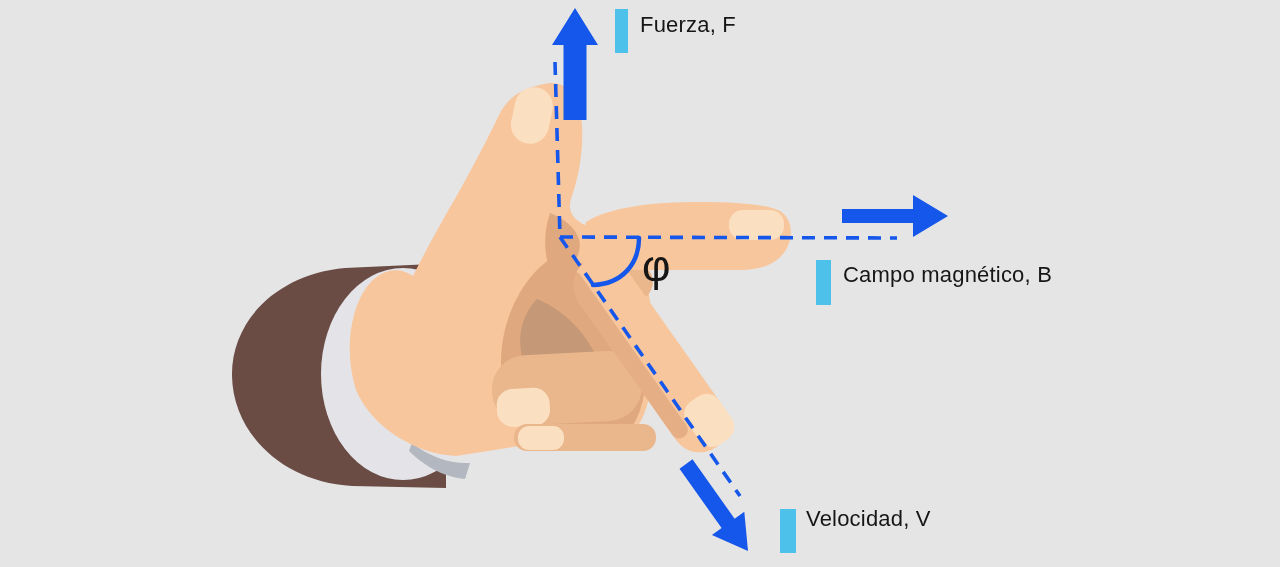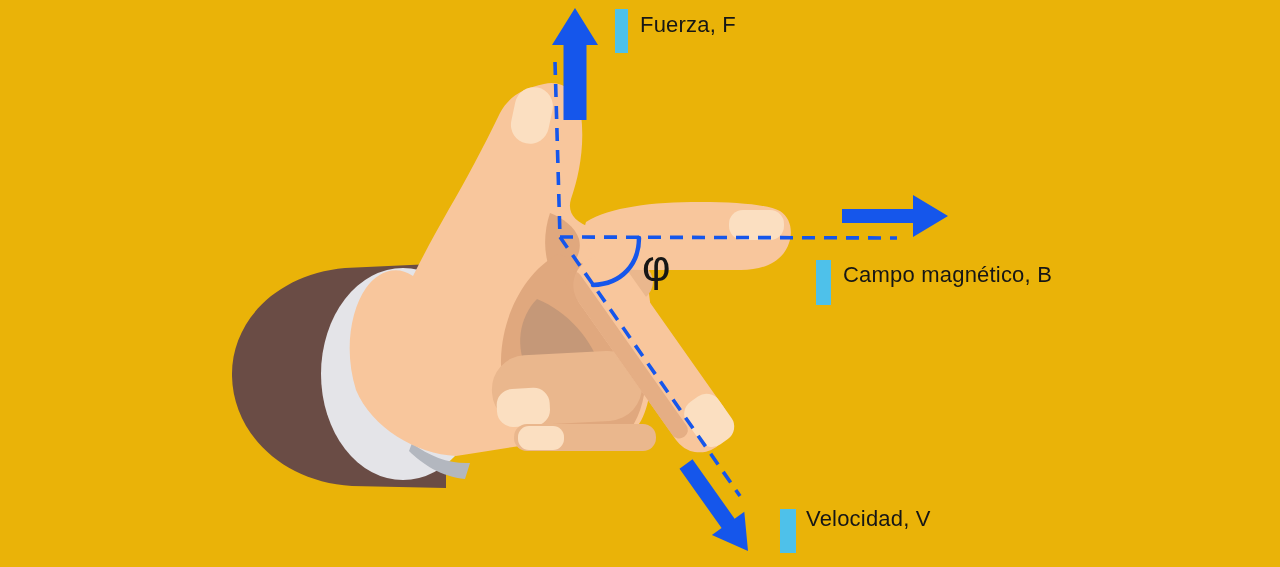--- a/index.html
+++ b/index.html
@@ -1,19 +1,19 @@
 <!DOCTYPE html>
 <html><head>
 <meta charset="utf-8">
 <style>
   html,body{margin:0;padding:0;background:#ffffff;}
   .stage{
     position:relative;
     width:1280px;height:567px;
-    background:#eab308;
+    background:#e5e5e5;
     overflow:hidden;
     font-family:"Liberation Sans", sans-serif;
   }
   .stage svg{
     position:absolute;left:0;top:0;
     font-family:"Liberation Sans", sans-serif;
   }
   text{ letter-spacing:0.2px; }
 </style>
 </head>

